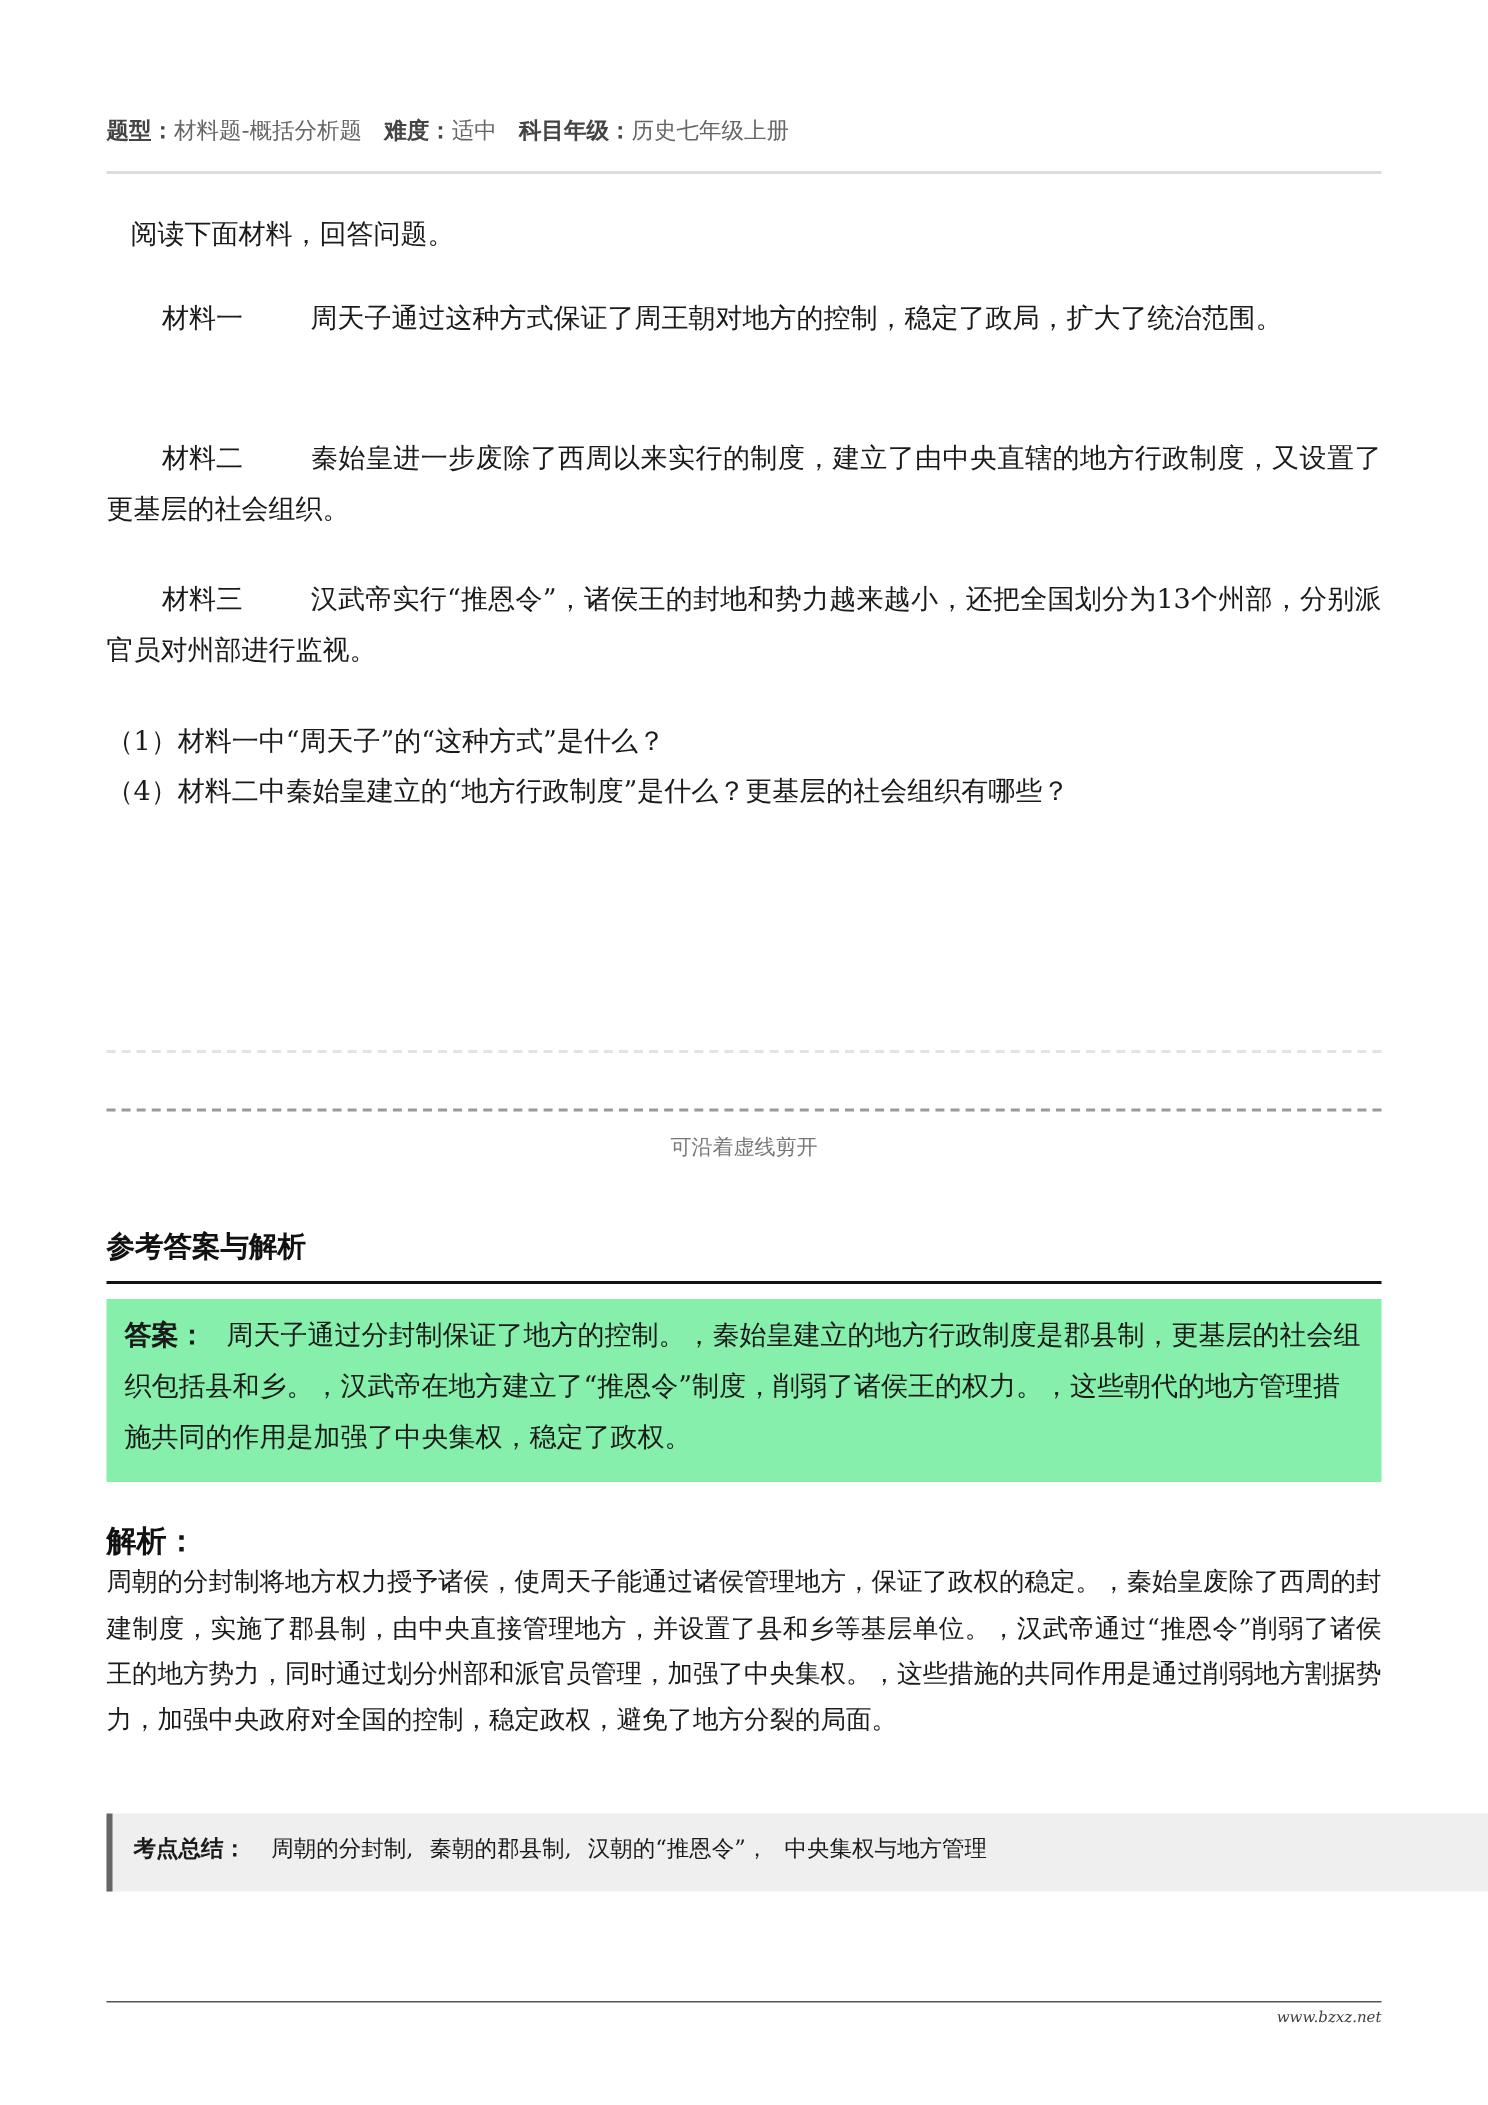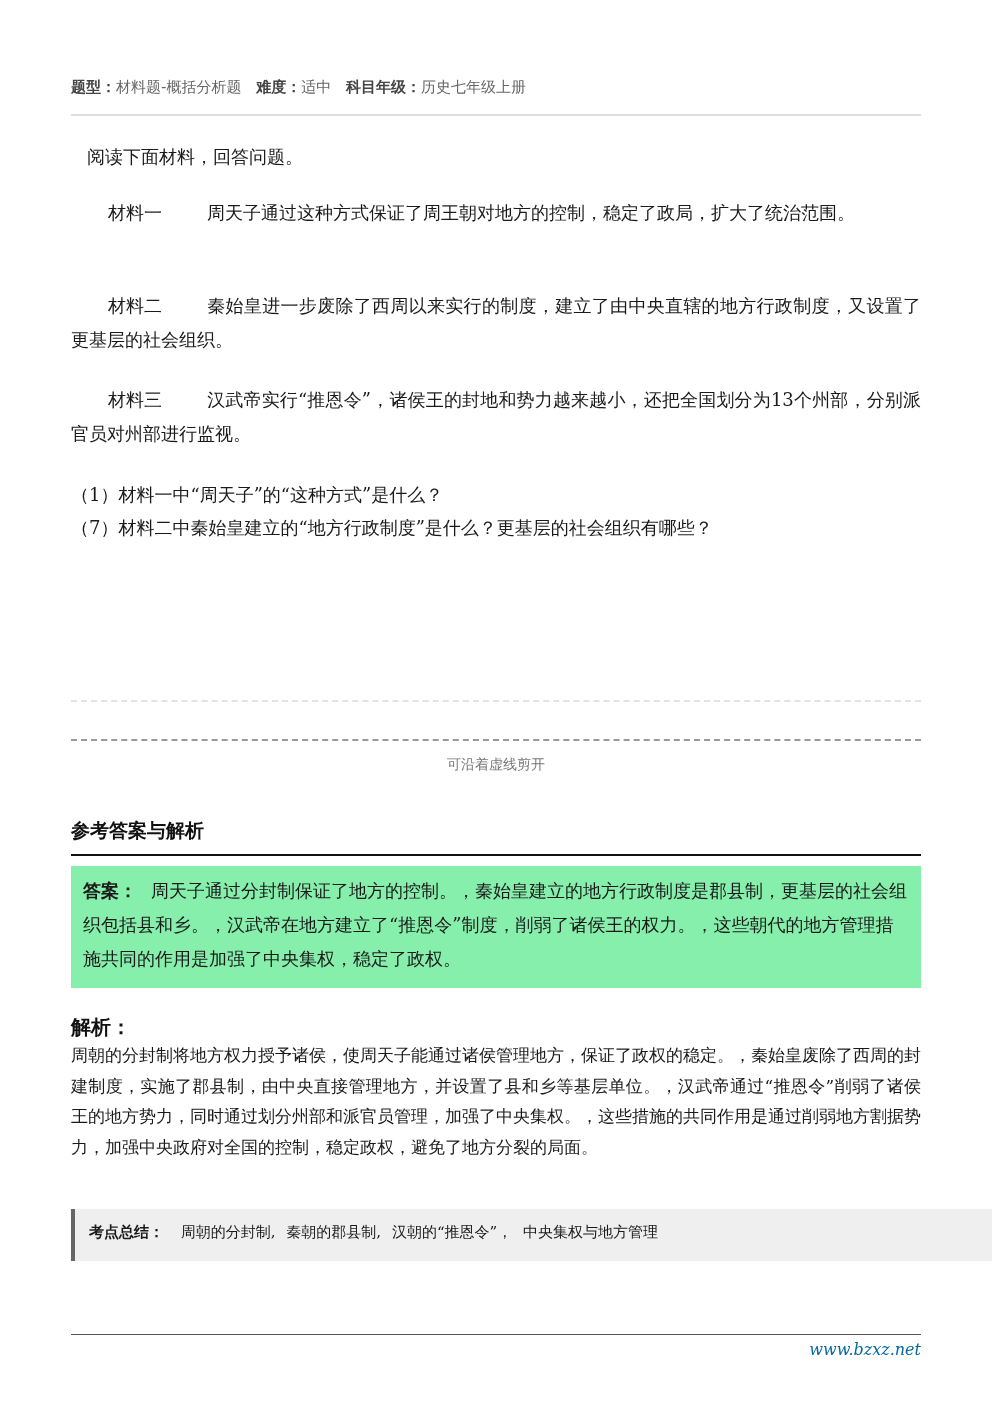--- a/index.html
+++ b/index.html
@@ -181,22 +181,22 @@
       width: 850px;
       height: 1px;
       background: #555555;
     }
     .footer-site {
       position: absolute;
       top: 1340px;
       right: 0;
       font-family: "DejaVu Serif", "Liberation Serif", serif;
       font-style: italic;
-      font-size: 16px;
-      color: #0369a1;
+      font-size: 10px;
+      color: #404040;
     }
   </style>
 </head>
 <body>
 
 <div class="page">
 
   <div class="meta-bar">
     <span class="meta-key">题型：</span><span class="meta-val">材料题-概括分析题</span>
     <span class="meta-key">难度：</span><span class="meta-val">适中</span>
@@ -213,21 +213,21 @@
   <div class="material" style="top:289px;">
     <span class="mat-label">材料二</span><span>秦始皇进一步废除了西周以来实行的制度，建立了由中央直辖的地方行政制度，又设置了更基层的社会组织。</span>
   </div>
 
   <div class="material" style="top:383px;">
     <span class="mat-label">材料三</span><span>汉武帝实行“推恩令”，诸侯王的封地和势力越来越小，还把全国划分为13个州部，分别派官员对州部进行监视。</span>
   </div>
 
   <div class="questions">
     <div class="q">（1）材料一中“周天子”的“这种方式”是什么？</div>
-    <div class="q">（7）材料二中秦始皇建立的“地方行政制度”是什么？更基层的社会组织有哪些？</div>
+    <div class="q">（4）材料二中秦始皇建立的“地方行政制度”是什么？更基层的社会组织有哪些？</div>
   </div>
 
   <div class="dash-light"></div>
   <div class="dash-dark"></div>
   <div class="cut-hint">可沿着虚线剪开</div>
 
   <div class="answer-heading">参考答案与解析</div>
   <div class="answer-rule"></div>
 
   <div class="answer-box">

